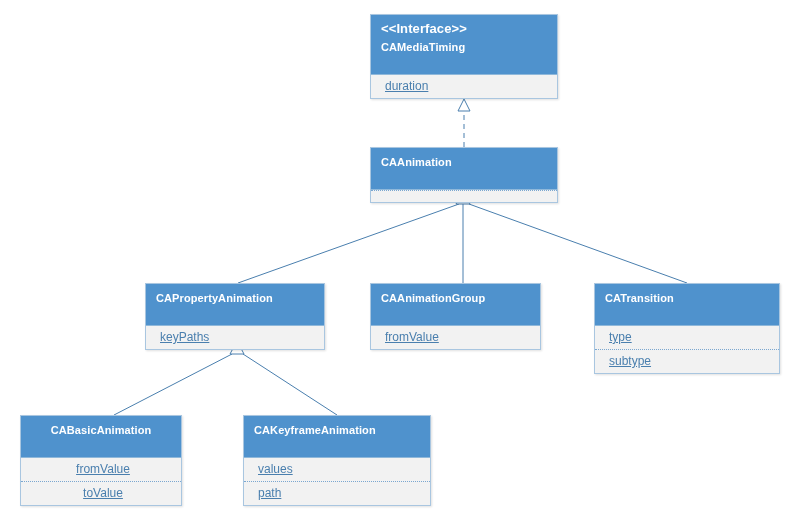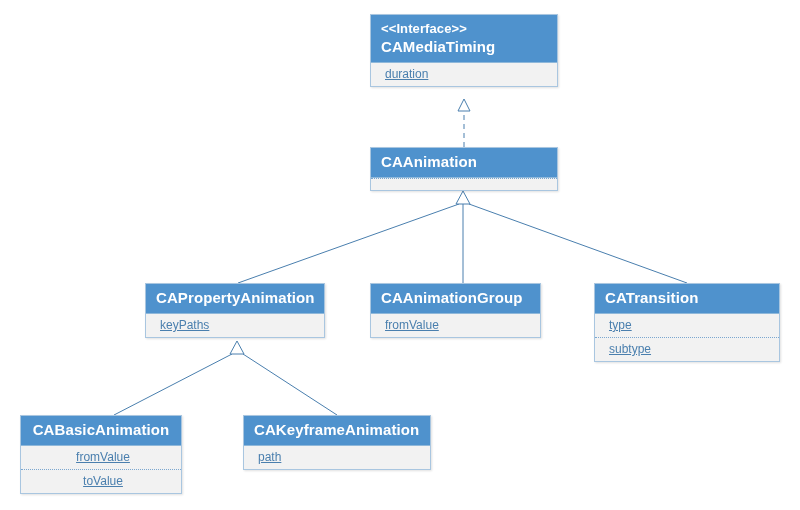--- a/index.html
+++ b/index.html
@@ -33,34 +33,34 @@
     border: 1px solid #a9c6e0;
     background: #f2f2f2;
     box-shadow: 1px 1px 2px rgba(0,0,0,0.12);
   }
   .uml-header {
     background: #4f92cd;
     border-bottom: 1px solid #8fb8da;
     color: #ffffff;
     font-weight: bold;
     font-size: 13px;
-    padding: 5px 10px 6px 10px;
+    padding: 5px 10px 18px 10px;
     line-height: 17px;
     letter-spacing: 0.1px;
   }
   .uml-header .stereotype {
     display: block;
     font-weight: bold;
     font-size: 13px;
     line-height: 18px;
   }
   .uml-header .cname {
     display: block;
     font-weight: bold;
-    font-size: 15px;
+    font-size: 11px;
     line-height: 18px;
   }
   .uml-attrs {
     background: #f2f2f2;
     padding: 0;
   }
   .uml-attrs.empty {
     height: 11px;
     border-top: 1px dotted #7ba7d0;
   }
@@ -167,17 +167,18 @@
       <div class="uml-attr">fromValue</div>
       <div class="uml-attr">toValue</div>
     </div>
   </div>
 
   <div class="uml-class" style="left:243px; top:415px; width:188px;">
     <div class="uml-header">
       <span class="cname">CAKeyframeAnimation</span>
     </div>
     <div class="uml-attrs">
+      <div class="uml-attr">values</div>
       <div class="uml-attr">path</div>
     </div>
   </div>
 
 </div>
 
 </body></html>

